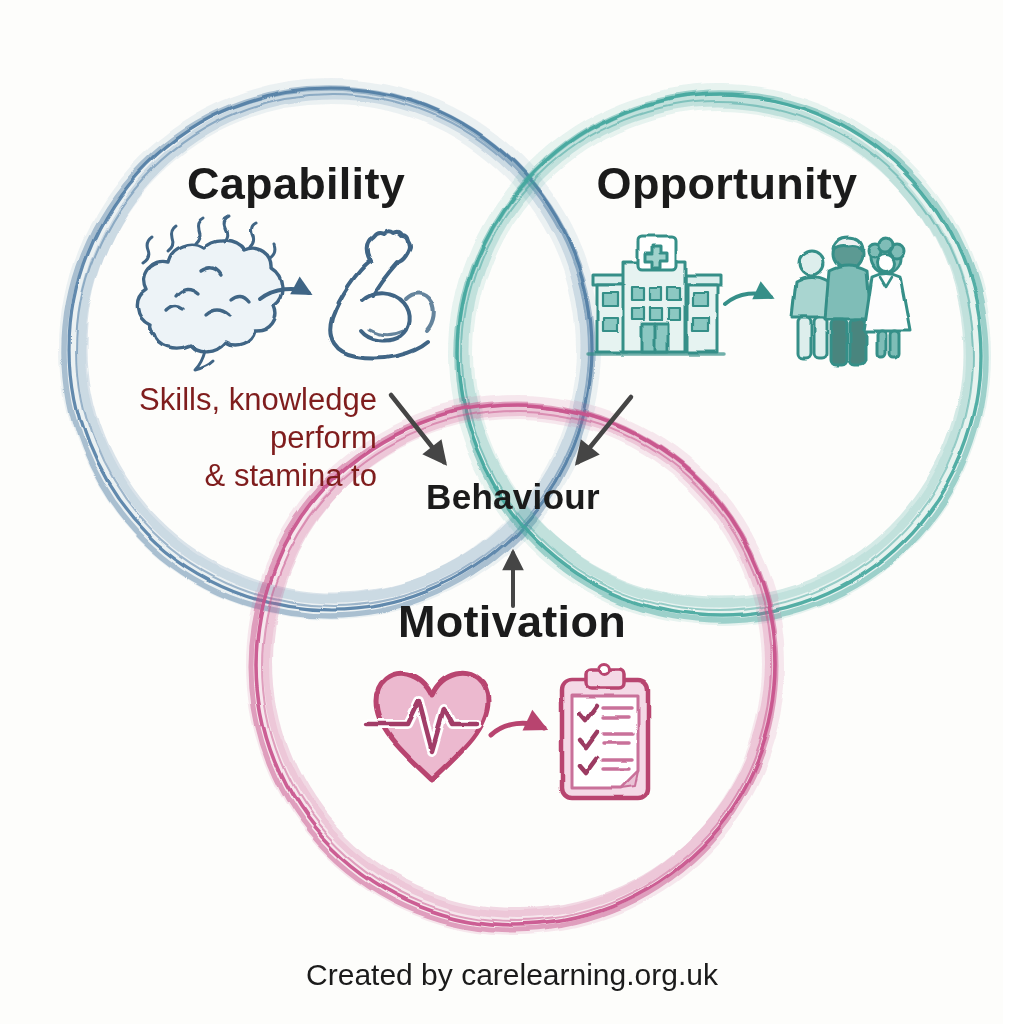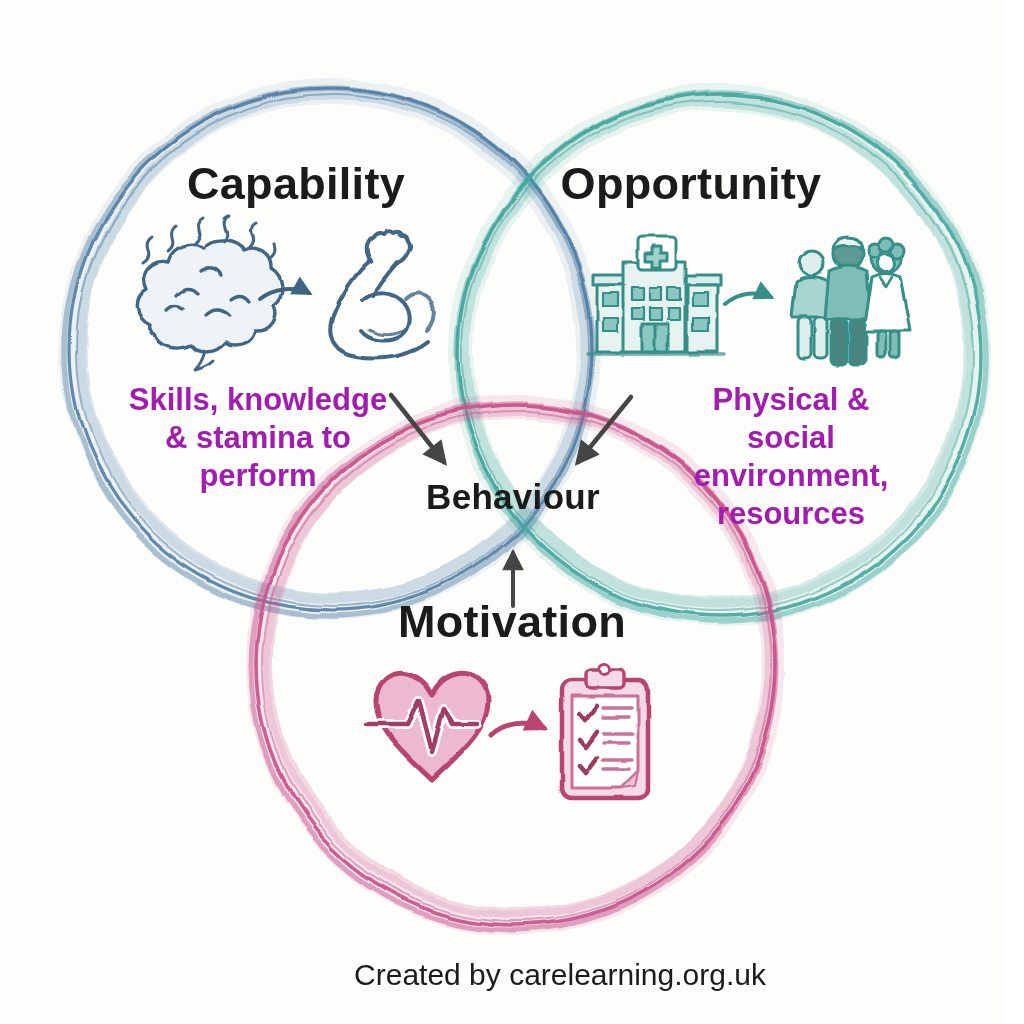--- a/index.html
+++ b/index.html
@@ -16,36 +16,36 @@
     position:absolute;
     transform:translateX(-50%);
     white-space:nowrap;
     color:var(--text,#1b1b1b);
   }
   .title{font-size:45px;font-weight:600;letter-spacing:.3px;}
   .title-big{font-size:35px;font-weight:600;letter-spacing:.3px;}
   .desc{
     position:absolute;
     transform:translateX(-50%);
-    font-size:31px;font-weight:700;
+    font-size:31px;font-weight:400;
     line-height:38px;
-    text-align:center;
-    color:#a21caf;
+    text-align:right;
+    color:#7f1d1d;
   }
   .desc span{display:block;}
   .attribution{font-size:30px;font-weight:500;}
   
   #cap-title{left:296px;top:158px;}
-  #opp-title{left:691px;top:158px;}
+  #opp-title{left:727px;top:158px;}
   #beh-title{left:513px;top:477px;}
   #mot-title{left:512px;top:596px;}
   #cap-desc{left:258px;top:381px;}
   #opp-desc{left:791px;top:381px;}
   #mot-desc{left:518px;top:796px;}
-  #attr{left:512px;top:958px;margin-left:48px;}
+  #attr{left:512px;top:958px;}
 </style>
 </head>
 <body>
 
 <div id="stage" style="--cap: #4d7ba3; --cap-dark: #3f6585; --opp: #42a69d; --opp-dark: #368f88; --mot: #c8548c; --mot-dark: #b8446f; --arrow: #454545; --text: #1b1b1b; --bg: #fdfdfb;">
 
   <svg width="1024" height="1024" viewBox="0 0 1024 1024">
     <defs>
       <filter id="wobble" x="-15%" y="-15%" width="130%" height="130%">
         <feTurbulence type="fractalNoise" baseFrequency="0.012" numOctaves="2" seed="7" result="n"></feTurbulence>
@@ -217,27 +217,22 @@
     </g>
   </svg>
 
   <div id="cap-title" class="label title">Capability</div>
   <div id="opp-title" class="label title">Opportunity</div>
   <div id="beh-title" class="label title-big">Behaviour</div>
   <div id="mot-title" class="label title">Motivation</div>
 
   <div id="cap-desc" class="desc">
     <span>Skills, knowledge</span>
+    <span>perform</span>
     <span>&amp; stamina to</span>
-    <span>perform</span>
   </div>
 
-  <div id="opp-desc" class="desc">
-    <span>Physical &amp; social</span>
-    <span>environment,</span>
-    <span>resources</span>
-  </div>
 
   <div id="mot-desc" class="desc">
   </div>
 
   <div id="attr" class="label attribution">Created by carelearning.org.uk</div>
 </div>
 
 </body></html>

